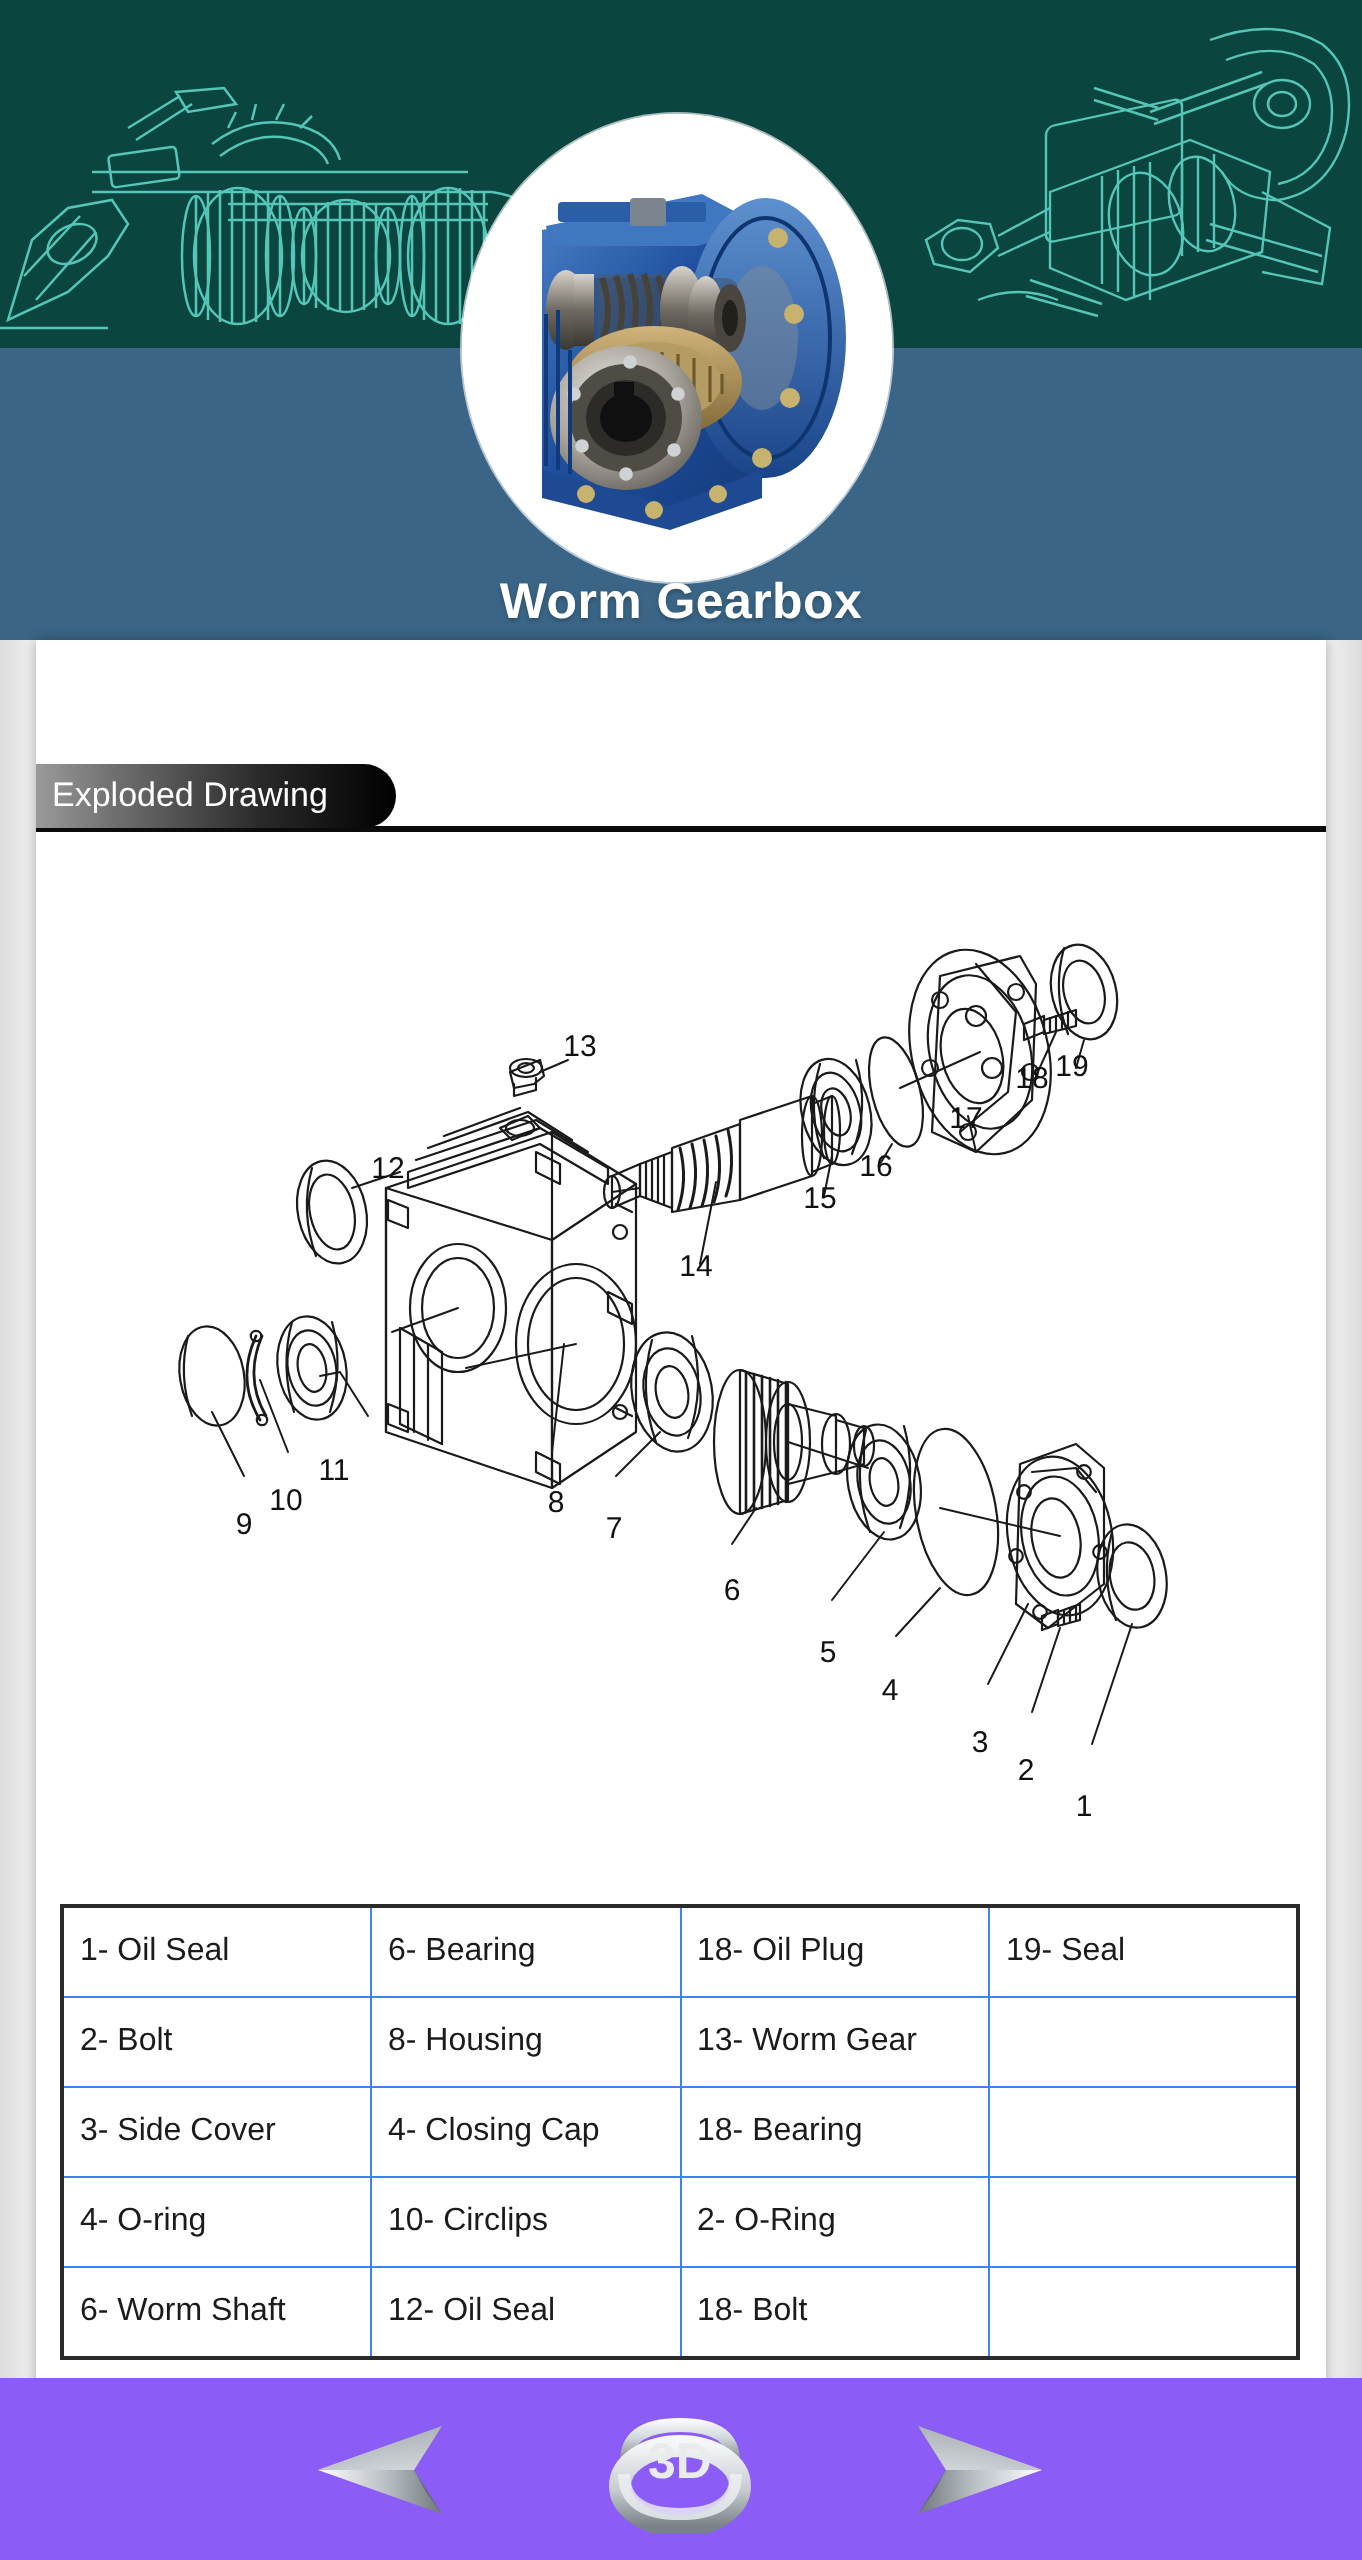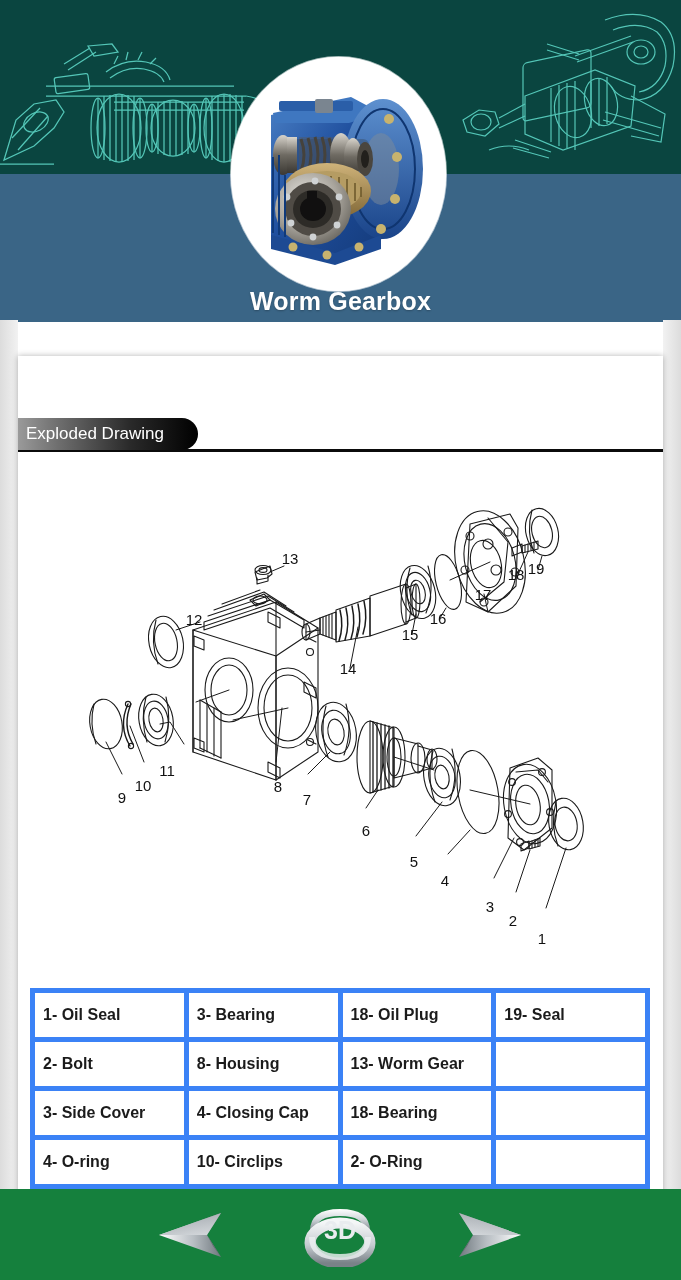--- a/index.html
+++ b/index.html
@@ -71,21 +71,20 @@
   
   #content-card {
     position: absolute;
     left: 18px;
     top: 320px;
     width: 645px;
     height: 880px;
     background: #ffffff;
     box-shadow: 0 0 6px rgba(0,0,0,.30);
     overflow: hidden;
-    margin-top: 36px;
   }
   #page-side-left, #page-side-right {
     position: absolute;
     top: 320px;
     width: 18px;
     height: 880px;
     background: linear-gradient(to right,#dcdcdc,#f2f2f2);
   }
   #page-side-left  { left: 0; }
   #page-side-right { left: 663px; background: linear-gradient(to left,#dcdcdc,#f2f2f2); }
@@ -140,40 +139,39 @@
     left: 12px;
     top: 632px;
     width: 620px;
   }
   table#parts-table {
     border-collapse: collapse;
     width: 620px;
     table-layout: fixed;
   }
   table#parts-table td {
-    border: 5px solid #3b82f6;
+    border: 1px solid #3b82f6;
     height: 44px;
     padding: 0 8px;
     font-size: 16px;
     color: #1b1b1b;
     vertical-align: middle;
     white-space: nowrap;
     overflow: hidden;
-    font-weight: bold;
   }
   table#parts-table { border: 2px solid #2b2b2b; }
 
   
   #bottom-nav {
     position: absolute;
     left: 0;
     top: 1189px;
     width: 681px;
     height: 91px;
-    background: #15803d;
+    background: #8b5cf6;
     z-index: 20;
     text-align: center;
   }
   .nav-btn {
     position: absolute;
     top: 0;
     height: 91px;
     display: flex;
     align-items: center;
     justify-content: center;
@@ -628,21 +626,21 @@
         <text x="518" y="122" text-anchor="middle">19</text>
       </g>
     </svg>
   </div>
 
   <div id="parts-table-wrap">
     <table id="parts-table">
       <tbody>
         <tr>
           <td>1- Oil Seal</td>
-          <td>3- Bearing</td>
+          <td>6- Bearing</td>
           <td>18- Oil Plug</td>
           <td>19- Seal</td>
         </tr>
         <tr>
           <td>2- Bolt</td>
           <td>8- Housing</td>
           <td>13- Worm Gear</td>
           <td></td>
         </tr>
         <tr>

